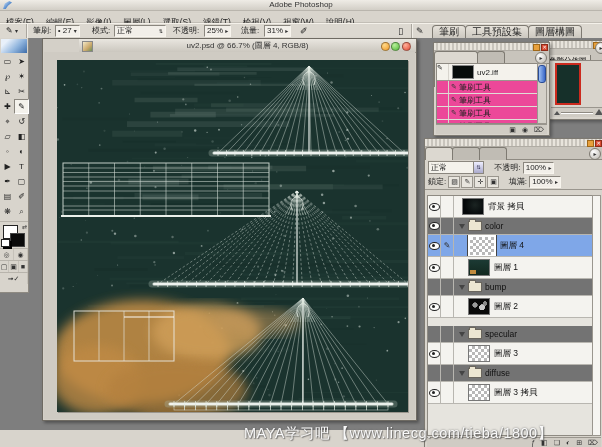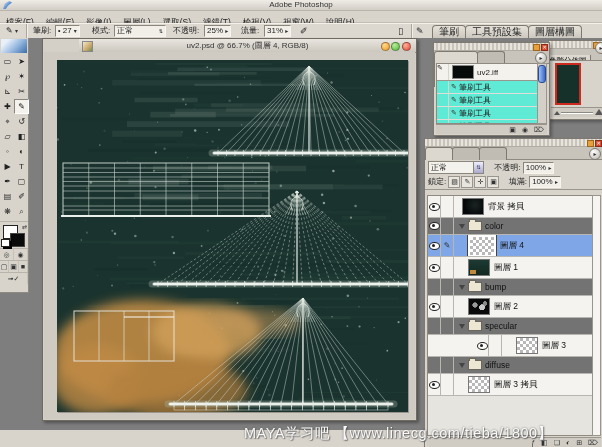--- a/index.html
+++ b/index.html
@@ -64,21 +64,21 @@
   .p-close{right:1px;background:#d84a32;border:1px solid #8e2a18;color:#fff;font-size:5px;line-height:5px;text-align:center;}
   .p-tabs{position:relative;height:12px;border-bottom:1px solid #8e8a82;background:#c8c4bc;white-space:nowrap;}
   .p-tab{display:inline-block;height:11px;line-height:12px;padding:12px 5px;font-size:8px;color:#222;
     border:1px solid #7e7a72;border-bottom:none;border-radius:3px 3px 0 0;background:#c0bcb4;margin-right:-1px;}
   .p-tab.active{background:#dcd8d0;font-weight:bold;}
   .p-menu-btn{position:absolute;right:2px;top:1px;width:10px;height:10px;border-radius:50%;
     background:radial-gradient(circle at 35% 30%,#fff,#b8b4ac);border:1px solid #7e7a72;
     font-size:6px;line-height:10px;text-align:center;color:#333;}
   
   #history-panel{left:433px;top:4px;width:115px;height:92px;}
-  #history-list{position:absolute;left:2px;right:10px;top:20px;bottom:11px;background:#5eead4;border:1px solid #8e8a82;overflow:hidden;}
+  #history-list{position:absolute;left:2px;right:10px;top:20px;bottom:11px;background:#ec4899;border:1px solid #8e8a82;overflow:hidden;}
   .hist-row{display:flex;align-items:center;height:12px;border-bottom:1px solid #e0ddd6;font-size:8px;color:#222;}
   .hist-col{width:11px;align-self:stretch;border-right:1px solid #d8d5ce;flex:none;}
   .hist-snap{height:16px;border-bottom:1px solid #9a968e;background:#f4f2ec;}
   .snap-thumb{width:20px;height:12px;background:#060b0a;border:1px solid #888;margin:0 3px;flex:none;}
   .hist-icon{width:10px;font-size:7px;text-align:center;flex:none;color:#333;}
   .hist-label{white-space:nowrap;overflow:hidden;}
   #history-scroll{position:absolute;right:2px;top:20px;bottom:11px;width:8px;background:#d4d0c8;border:1px solid #9a968e;}
   #history-thumbbar{position:absolute;left:0;top:1px;width:6px;height:16px;border-radius:3px;
     background:linear-gradient(90deg,#9ec0f4,#3b68c8);border:1px solid #2a4c96;}
   .p-footer{position:absolute;left:2px;right:2px;bottom:1px;height:9px;background:#d0ccc4;border-top:1px solid #9a968e;
@@ -873,30 +873,30 @@
           <div class="layer-row" style="height: 21px;">
             <span class="lr-cell">
               <span class="eye-icon"></span>
             </span>
             <span class="lr-cell"></span>
             <span class="lr-body">
               <span class="layer-thumb t-bump indent1"></span>
               <span>圖層 2</span>
             </span>
           </div>
-          <div class="layer-row group" style="height: 16px;">
+          <div class="layer-row group" style="height: 16px; margin-top: 8px;">
             <span class="lr-cell"></span>
             <span class="lr-cell"></span>
             <span class="lr-body">
               <span class="tri-down"></span>
               <span class="folder-icon"></span>
               <span>specular</span>
             </span>
           </div>
-          <div class="layer-row" style="height: 21px; padding-left: 48px;">
+          <div class="layer-row" style="height: 21px;">
             <span class="lr-cell">
               <span class="eye-icon"></span>
             </span>
             <span class="lr-cell"></span>
             <span class="lr-body">
               <span class="layer-thumb t-checker indent1"></span>
               <span>圖層 3</span>
             </span>
           </div>
           <div class="layer-row group" style="height: 16px;">

